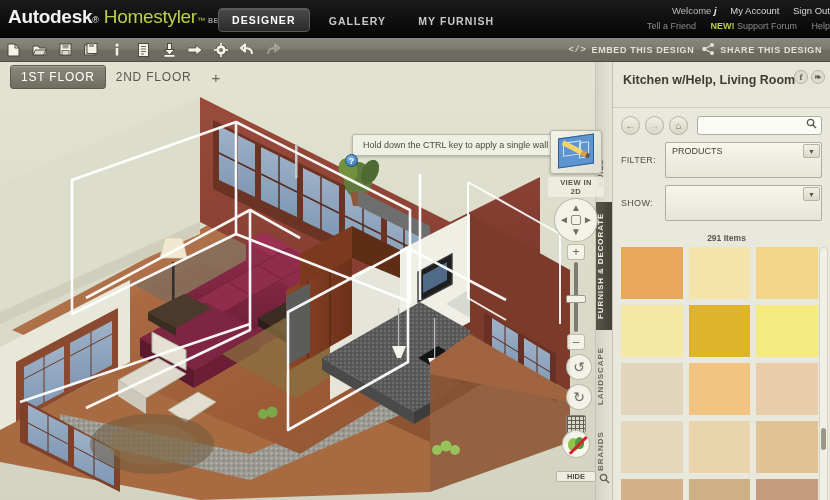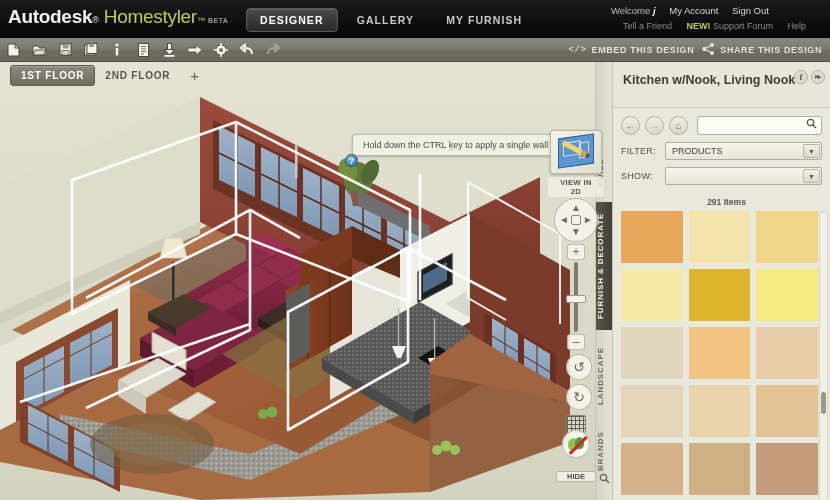--- a/index.html
+++ b/index.html
@@ -22,33 +22,33 @@
   .brand .auto {
     font-size:19px; font-weight:bold; color:#f2f2f2; letter-spacing:-0.3px;
   }
   .brand .reg { font-size:9px; color:#f2f2f2; vertical-align:super; }
   .brand .homes {
     font-size:19px; color:#b9d14a; margin-left:5px; letter-spacing:-0.3px;
   }
   .brand .tm { font-size:8px; color:#b9d14a; }
   .brand .beta { font-size:7px; color:#9a9a9a; margin-left:3px; font-weight:bold; letter-spacing:.5px; }
 
-  .mainnav { position:absolute; left:218px; top:8px; display:flex; align-items:center; gap:6px;margin-left:28px; }
+  .mainnav { position:absolute; left:218px; top:8px; display:flex; align-items:flex-end; gap:6px; }
   .navtab {
     color:#c9c9c9; font-size:10.5px; font-weight:bold; letter-spacing:1.1px;
     padding:5px 13px; border-radius:4px; cursor:pointer; white-space:nowrap;
   }
   .navtab.active {
     color:#ffffff;
     background:linear-gradient(to bottom,#4a4a4a,#2a2a2a);
     border:1px solid #5a5a5a;
     box-shadow:inset 0 1px 0 rgba(255,255,255,.12);
   }
 
-  .acct { position:absolute; right:24px; top:5px; text-align:left; white-space:nowrap; }
+  .acct { position:absolute; right:0; top:5px; text-align:right; white-space:nowrap; }
   .acct .row1 { font-size:9.5px; color:#d8d8d8; }
   .acct .row1 a { color:#d8d8d8; text-decoration:none; margin-left:11px; cursor:pointer; }
   .acct .row1 .welcome { color:#bdbdbd; }
   .acct .row1 .welcome b { color:#e8e8e8; font-style:italic; }
   .acct .row2 { font-size:9px; color:#8c8c8c; margin-top:5px; }
   .acct .row2 a { color:#8c8c8c; text-decoration:none; margin-left:12px; cursor:pointer; }
   .acct .row2 .nw { color:#b9d14a; font-weight:bold; }
 
   
   .toolbar {
@@ -72,21 +72,21 @@
   
   .canvas {
     position:absolute; left:0; top:62px; width:612px; height:438px;
     background:#dcdccb; overflow:hidden;
   }
   .sky { position:absolute; inset:0; background:linear-gradient(to bottom,#e3e3d2,#d3d3c2); }
 
   
   .floortabs { position:absolute; left:10px; top:3px; display:flex; align-items:center; z-index:40; }
   .ftab {
-    font-size:10px; font-weight:bold; letter-spacing:.8px; color:#58574d;
+    font-size:12px; font-weight:normal; letter-spacing:.8px; color:#58574d;
     padding:4px 10px; border-radius:3px; cursor:pointer; white-space:nowrap;
   }
   .ftab.active {
     background:linear-gradient(to bottom,#8b8a7c,#6e6d60);
     color:#fff; border:1px solid #5b5a4f;
     box-shadow:inset 0 1px 0 rgba(255,255,255,.22);
   }
   .ftab.plus { font-size:15px; font-weight:normal; color:#6a6960; padding:0 10px; line-height:1; }
 
   
@@ -227,21 +227,21 @@
     background:#fcfcf6; padding:0 22px 0 5px; font-size:9px; color:#4a493f;
     font-family:"Liberation Sans",sans-serif; outline:none;
   }
   .searchwrap .mag {
     position:absolute; right:3px; top:2px; width:15px; height:15px;
     color:#6b6a5e; font-size:10px; text-align:center; line-height:15px; cursor:pointer;
   }
   .frow { display:flex; align-items:center; margin-top:7px; }
   .frow .lab { width:44px; font-size:9px; font-weight:normal; color:#504f46; letter-spacing:.3px; }
   .sel {
-    position:relative; flex:1; height:18px; border:1px solid #aeada0; border-radius:2px;
+    position:relative; flex:1; height:36px; border:1px solid #aeada0; border-radius:2px;
     background:linear-gradient(to bottom,#f7f6ec,#e6e5d8);
     font-size:9px; color:#3f3e36; line-height:17px; padding:0 22px 0 6px;
     white-space:nowrap; overflow:hidden; cursor:pointer;
   }
   .sel .arrow {
     position:absolute; right:1px; top:1px; width:17px; height:14px;
     background:linear-gradient(to bottom,#f2f1e6,#d9d8c9);
     border:1px solid #b5b4a4; border-radius:2px;
     color:#55544a; font-size:7px; text-align:center; line-height:13px;
   }
@@ -702,21 +702,21 @@
     <div class="vsearch">
       <svg width="11" height="11" viewBox="0 0 11 11">
           <circle cx="4.5" cy="4.5" r="3.2" fill="none" stroke="#626156" stroke-width="1.3"></circle>
           <path d="M7 7L10 10" stroke="#626156" stroke-width="1.4"></path>
         </svg>
     </div>
   </div>
 
   <div class="rpanel">
     <div class="rp-head">
-      <div class="rp-title">Kitchen w/Nook, Living Nook</div>
+      <div class="rp-title">Kitchen w/Help, Living Room</div>
       <div class="soc fb">f</div>
       <div class="soc tw">❧</div>
     </div>
 
     <div class="rp-ctrl">
       <div class="navrow">
         <div class="rbtn-sm">←</div>
         <div class="rbtn-sm dim">→</div>
         <div class="rbtn-sm">⌂</div>
         <div class="searchwrap">

